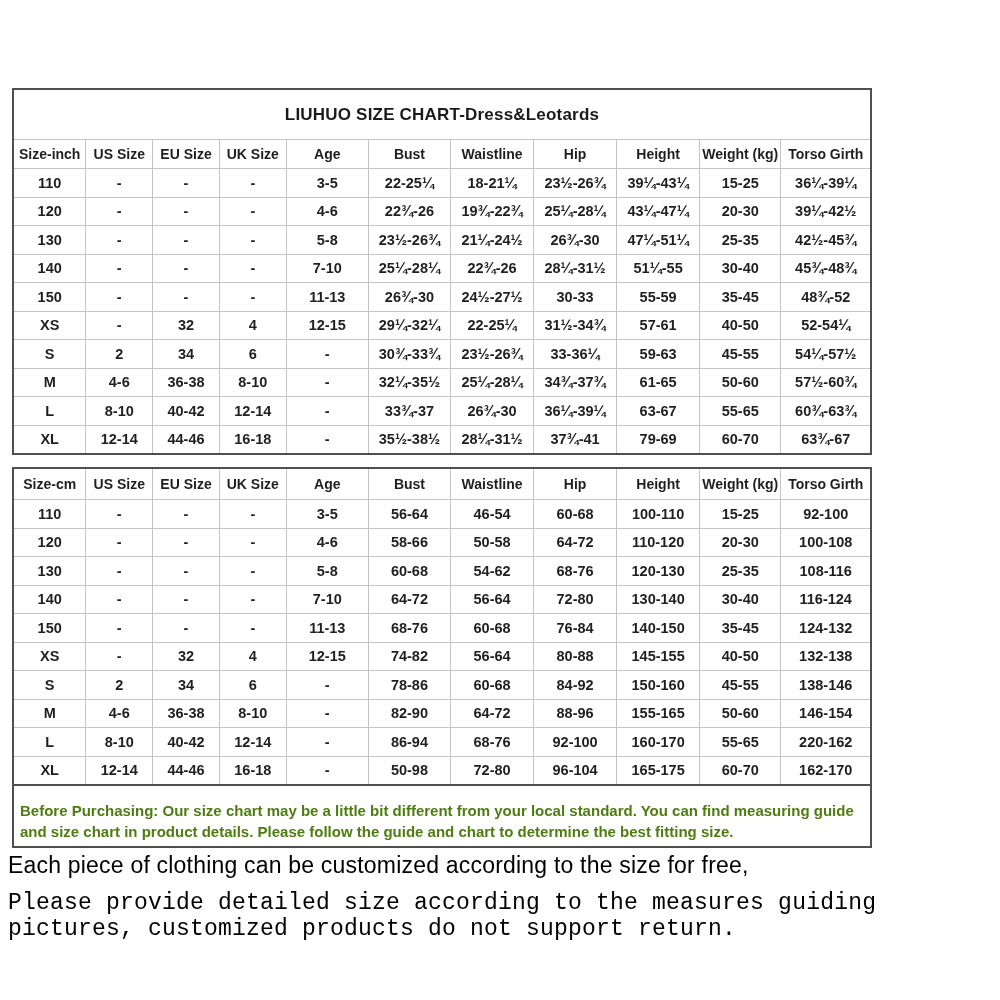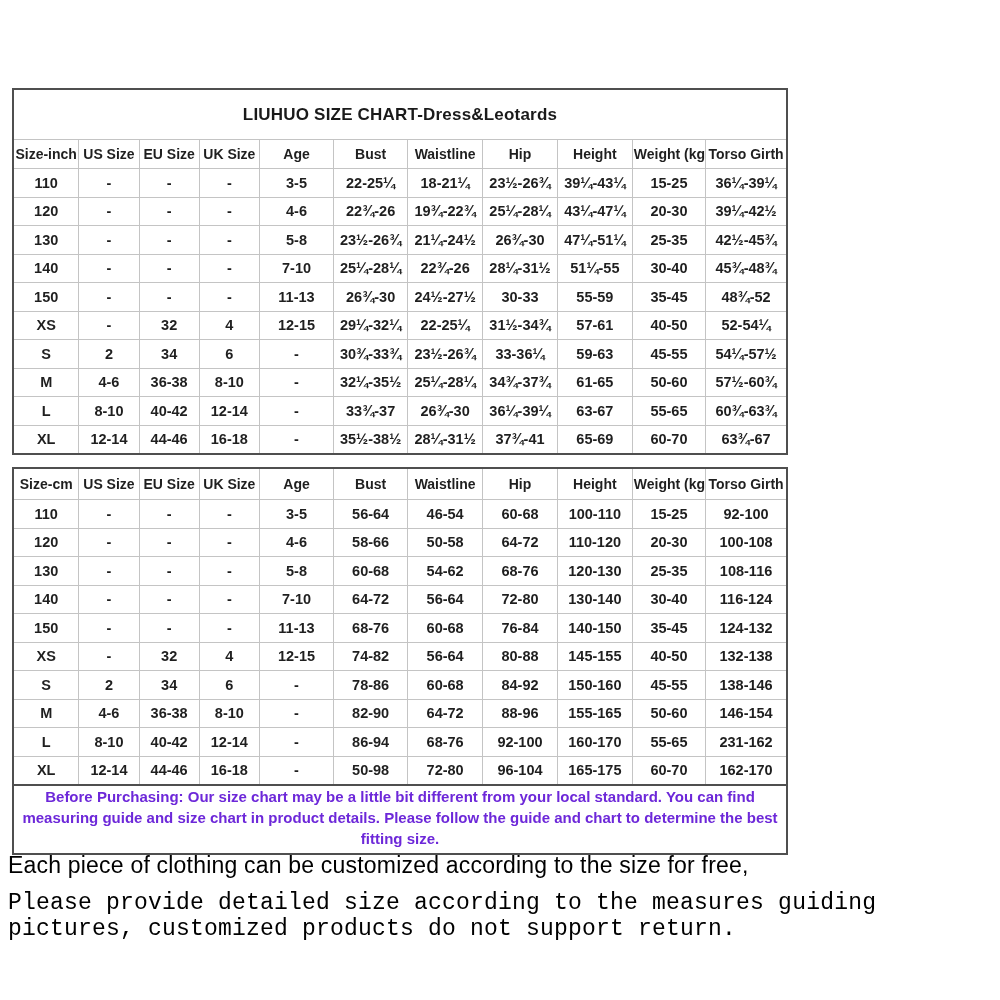--- a/index.html
+++ b/index.html
@@ -2,21 +2,21 @@
 <html><head>
 <meta charset="utf-8">
 <style>
   html,body{margin:0;padding:0;}
   body{
     width:1000px;height:1000px;background:#ffffff;
     font-family:"Liberation Sans", sans-serif;color:#111;
     position:relative;overflow:hidden;
   }
   .chart-wrap{
-    position:absolute;left:12px;top:88px;width:776px;
+    position:absolute;left:12px;top:88px;width:860px;
   }
   .box{
     border:2px solid #4f4f4f;background:#fff;box-sizing:border-box;
   }
   .title-bar{
     height:49px;display:flex;align-items:center;justify-content:center;
     border-bottom:1px solid #c4c4c4;
     font-weight:bold;font-size:17px;letter-spacing:.2px;color:#1a1a1a;
   }
   table{
@@ -29,22 +29,22 @@
     padding:0 1px;overflow:hidden;white-space:nowrap;
   }
   th:first-child,td:first-child{border-left:none;}
   thead th{height:28px;font-size:14px;}
   tbody td{height:27.5px;font-size:14.5px;}
   table.first thead th{border-top:none;}
   table.second thead th{border-top:none;height:30px;margin-left:44px;}
   .gap-band{height:12px;background:#fff;}
   .footer-note{
     border-top:2px solid #4f4f4f;
-    font-weight:bold;font-size:15px;line-height:1.4;color:#6d28d9;
-    text-align:center;padding:0 6px 4px 6px;
+    font-weight:bold;font-size:15px;line-height:1.4;color:#4d7c0f;
+    text-align:left;padding:14px 6px 4px 6px;
   }
   .bottom-text{
     position:absolute;left:8px;width:984px;
     font-size:23px;color:#000;font-weight:normal;letter-spacing:.2px;
   }
   .bottom-line-1{top:852px;}
   .bottom-line-2{top:890px;font-family:Liberation Mono, monospace;}
 </style>
 </head>
 <body>
@@ -202,21 +202,21 @@
           </tr>
           <tr>
             <td>XL</td>
             <td>12-14</td>
             <td>44-46</td>
             <td>16-18</td>
             <td>-</td>
             <td>35½-38½</td>
             <td>28¼-31½</td>
             <td>37¾-41</td>
-            <td>65-69</td>
+            <td>79-69</td>
             <td>60-70</td>
             <td>63¾-67</td>
           </tr>
         </tbody>
     </table>
   </div>
 
   <div class="gap-band"></div>
 
   <div class="box">
@@ -358,21 +358,21 @@
             <td>L</td>
             <td>8-10</td>
             <td>40-42</td>
             <td>12-14</td>
             <td>-</td>
             <td>86-94</td>
             <td>68-76</td>
             <td>92-100</td>
             <td>160-170</td>
             <td>55-65</td>
-            <td>231-162</td>
+            <td>220-162</td>
           </tr>
           <tr>
             <td>XL</td>
             <td>12-14</td>
             <td>44-46</td>
             <td>16-18</td>
             <td>-</td>
             <td>50-98</td>
             <td>72-80</td>
             <td>96-104</td>

